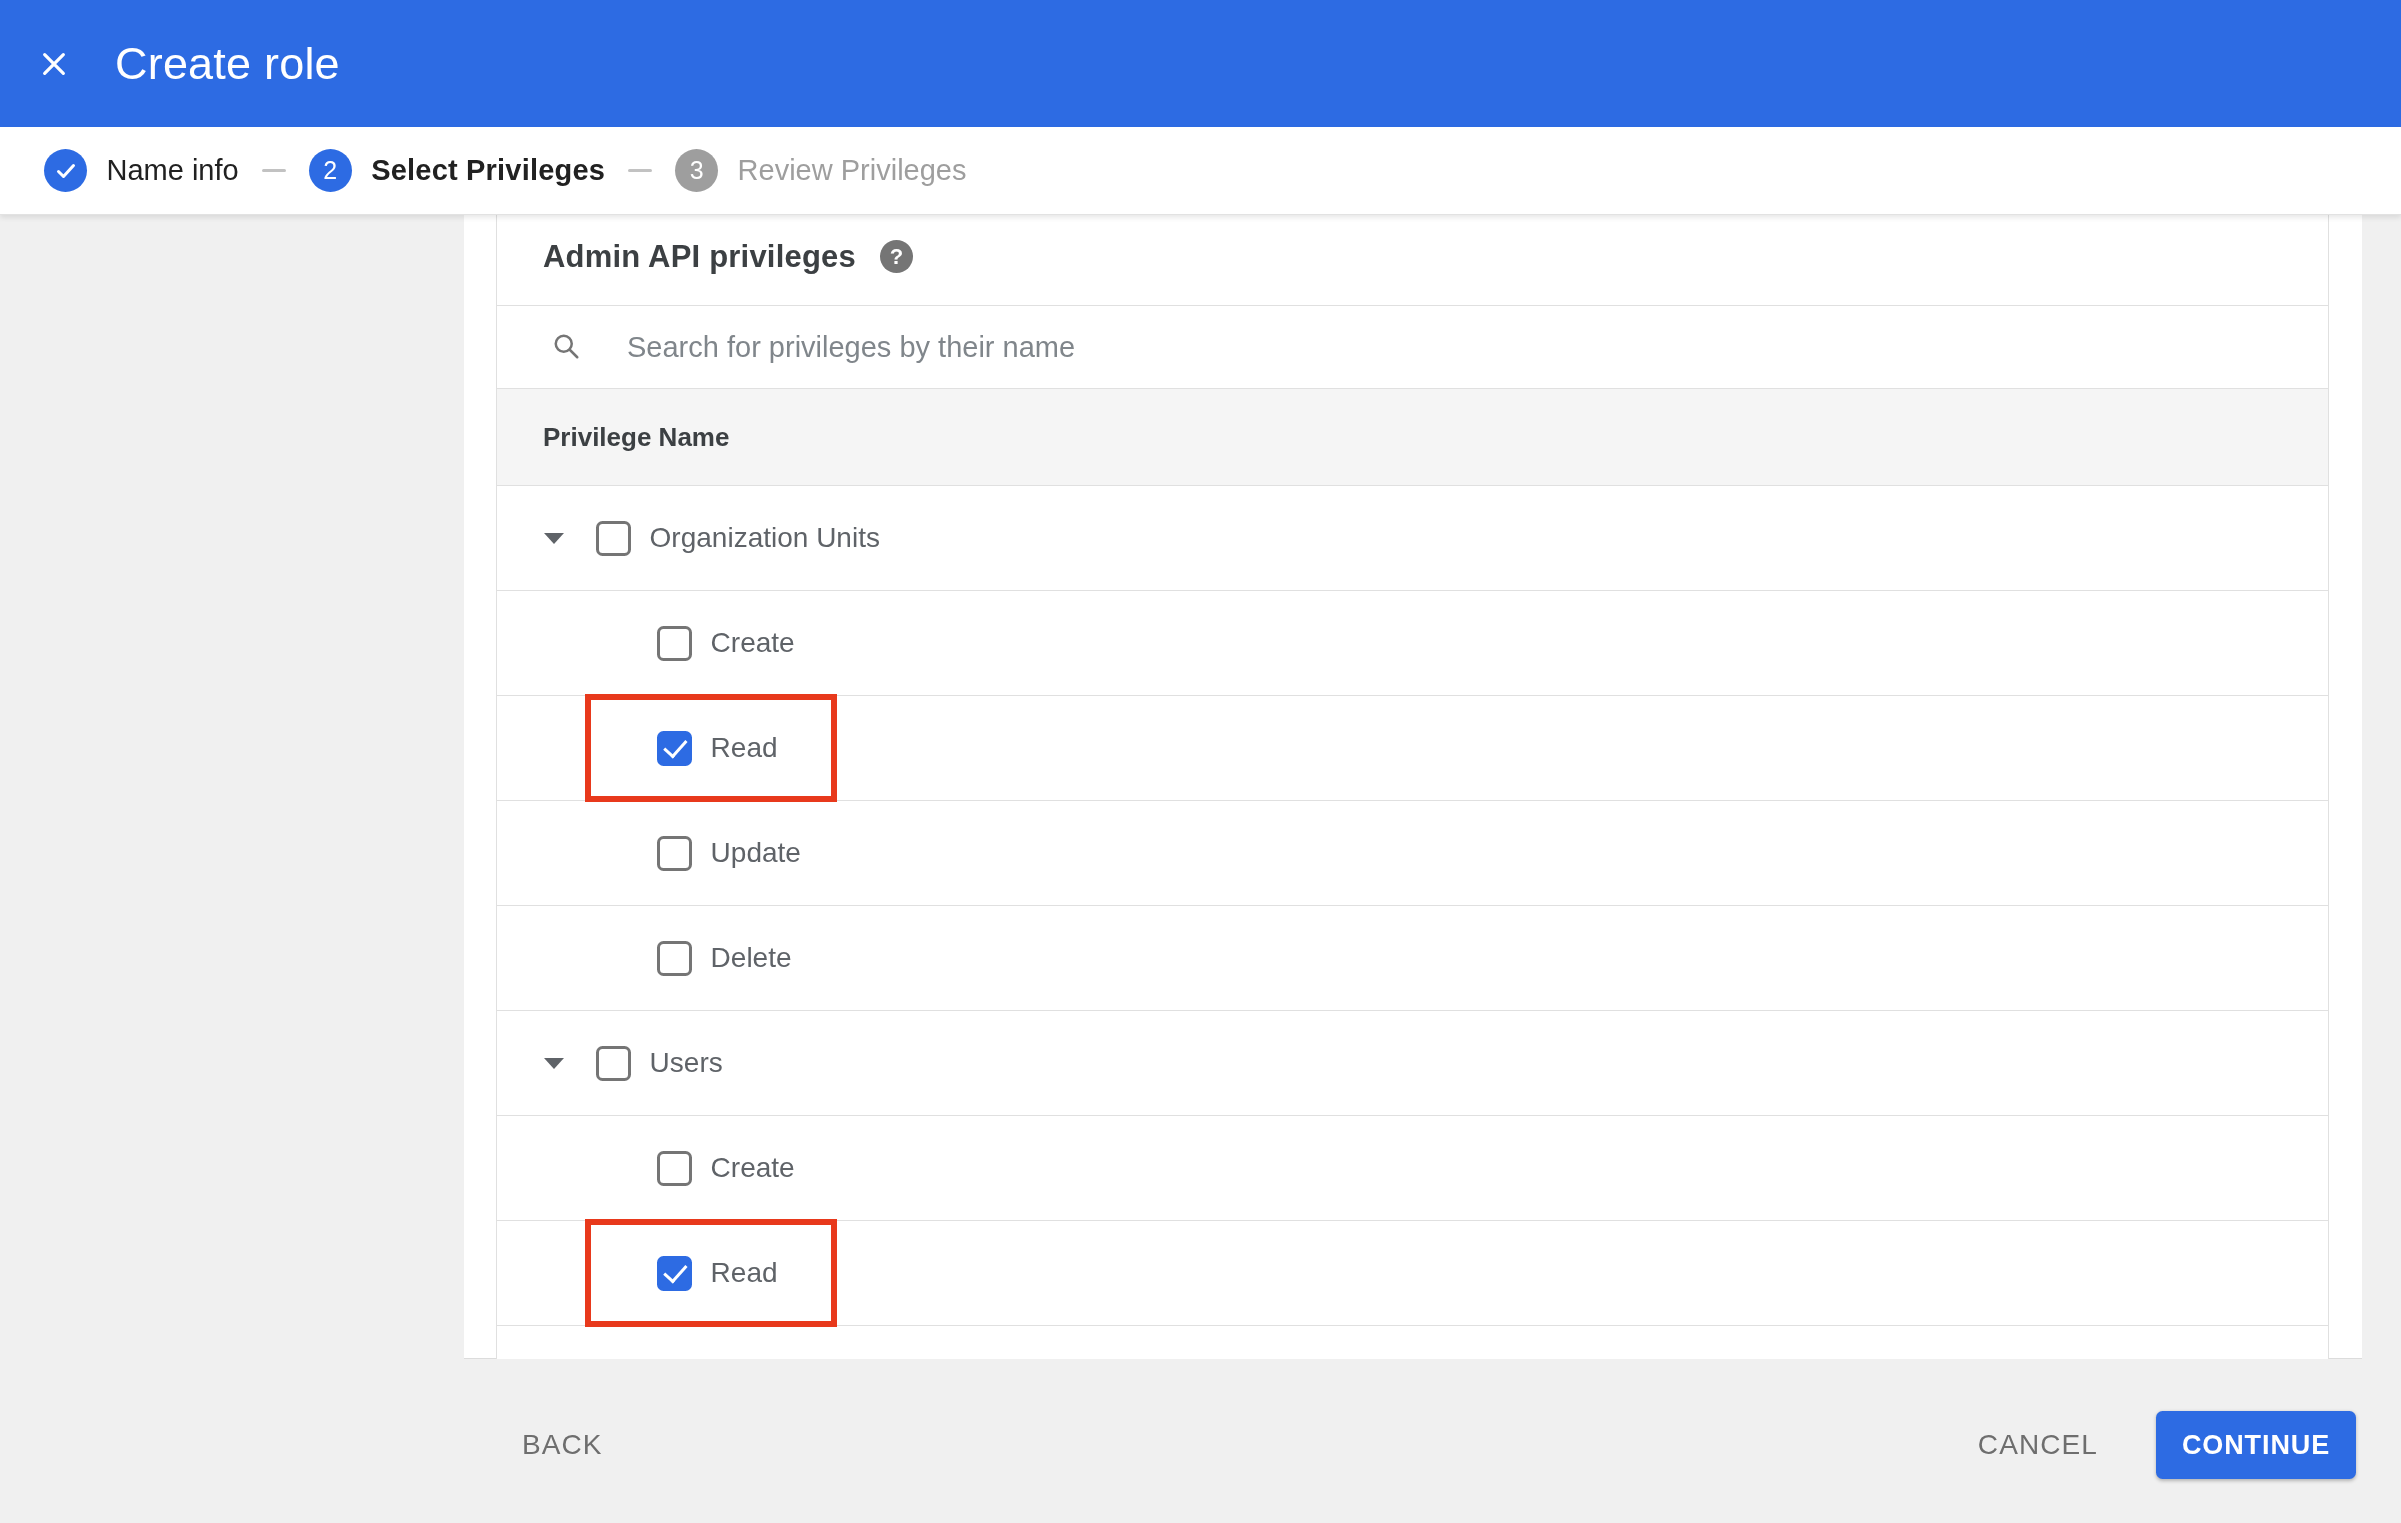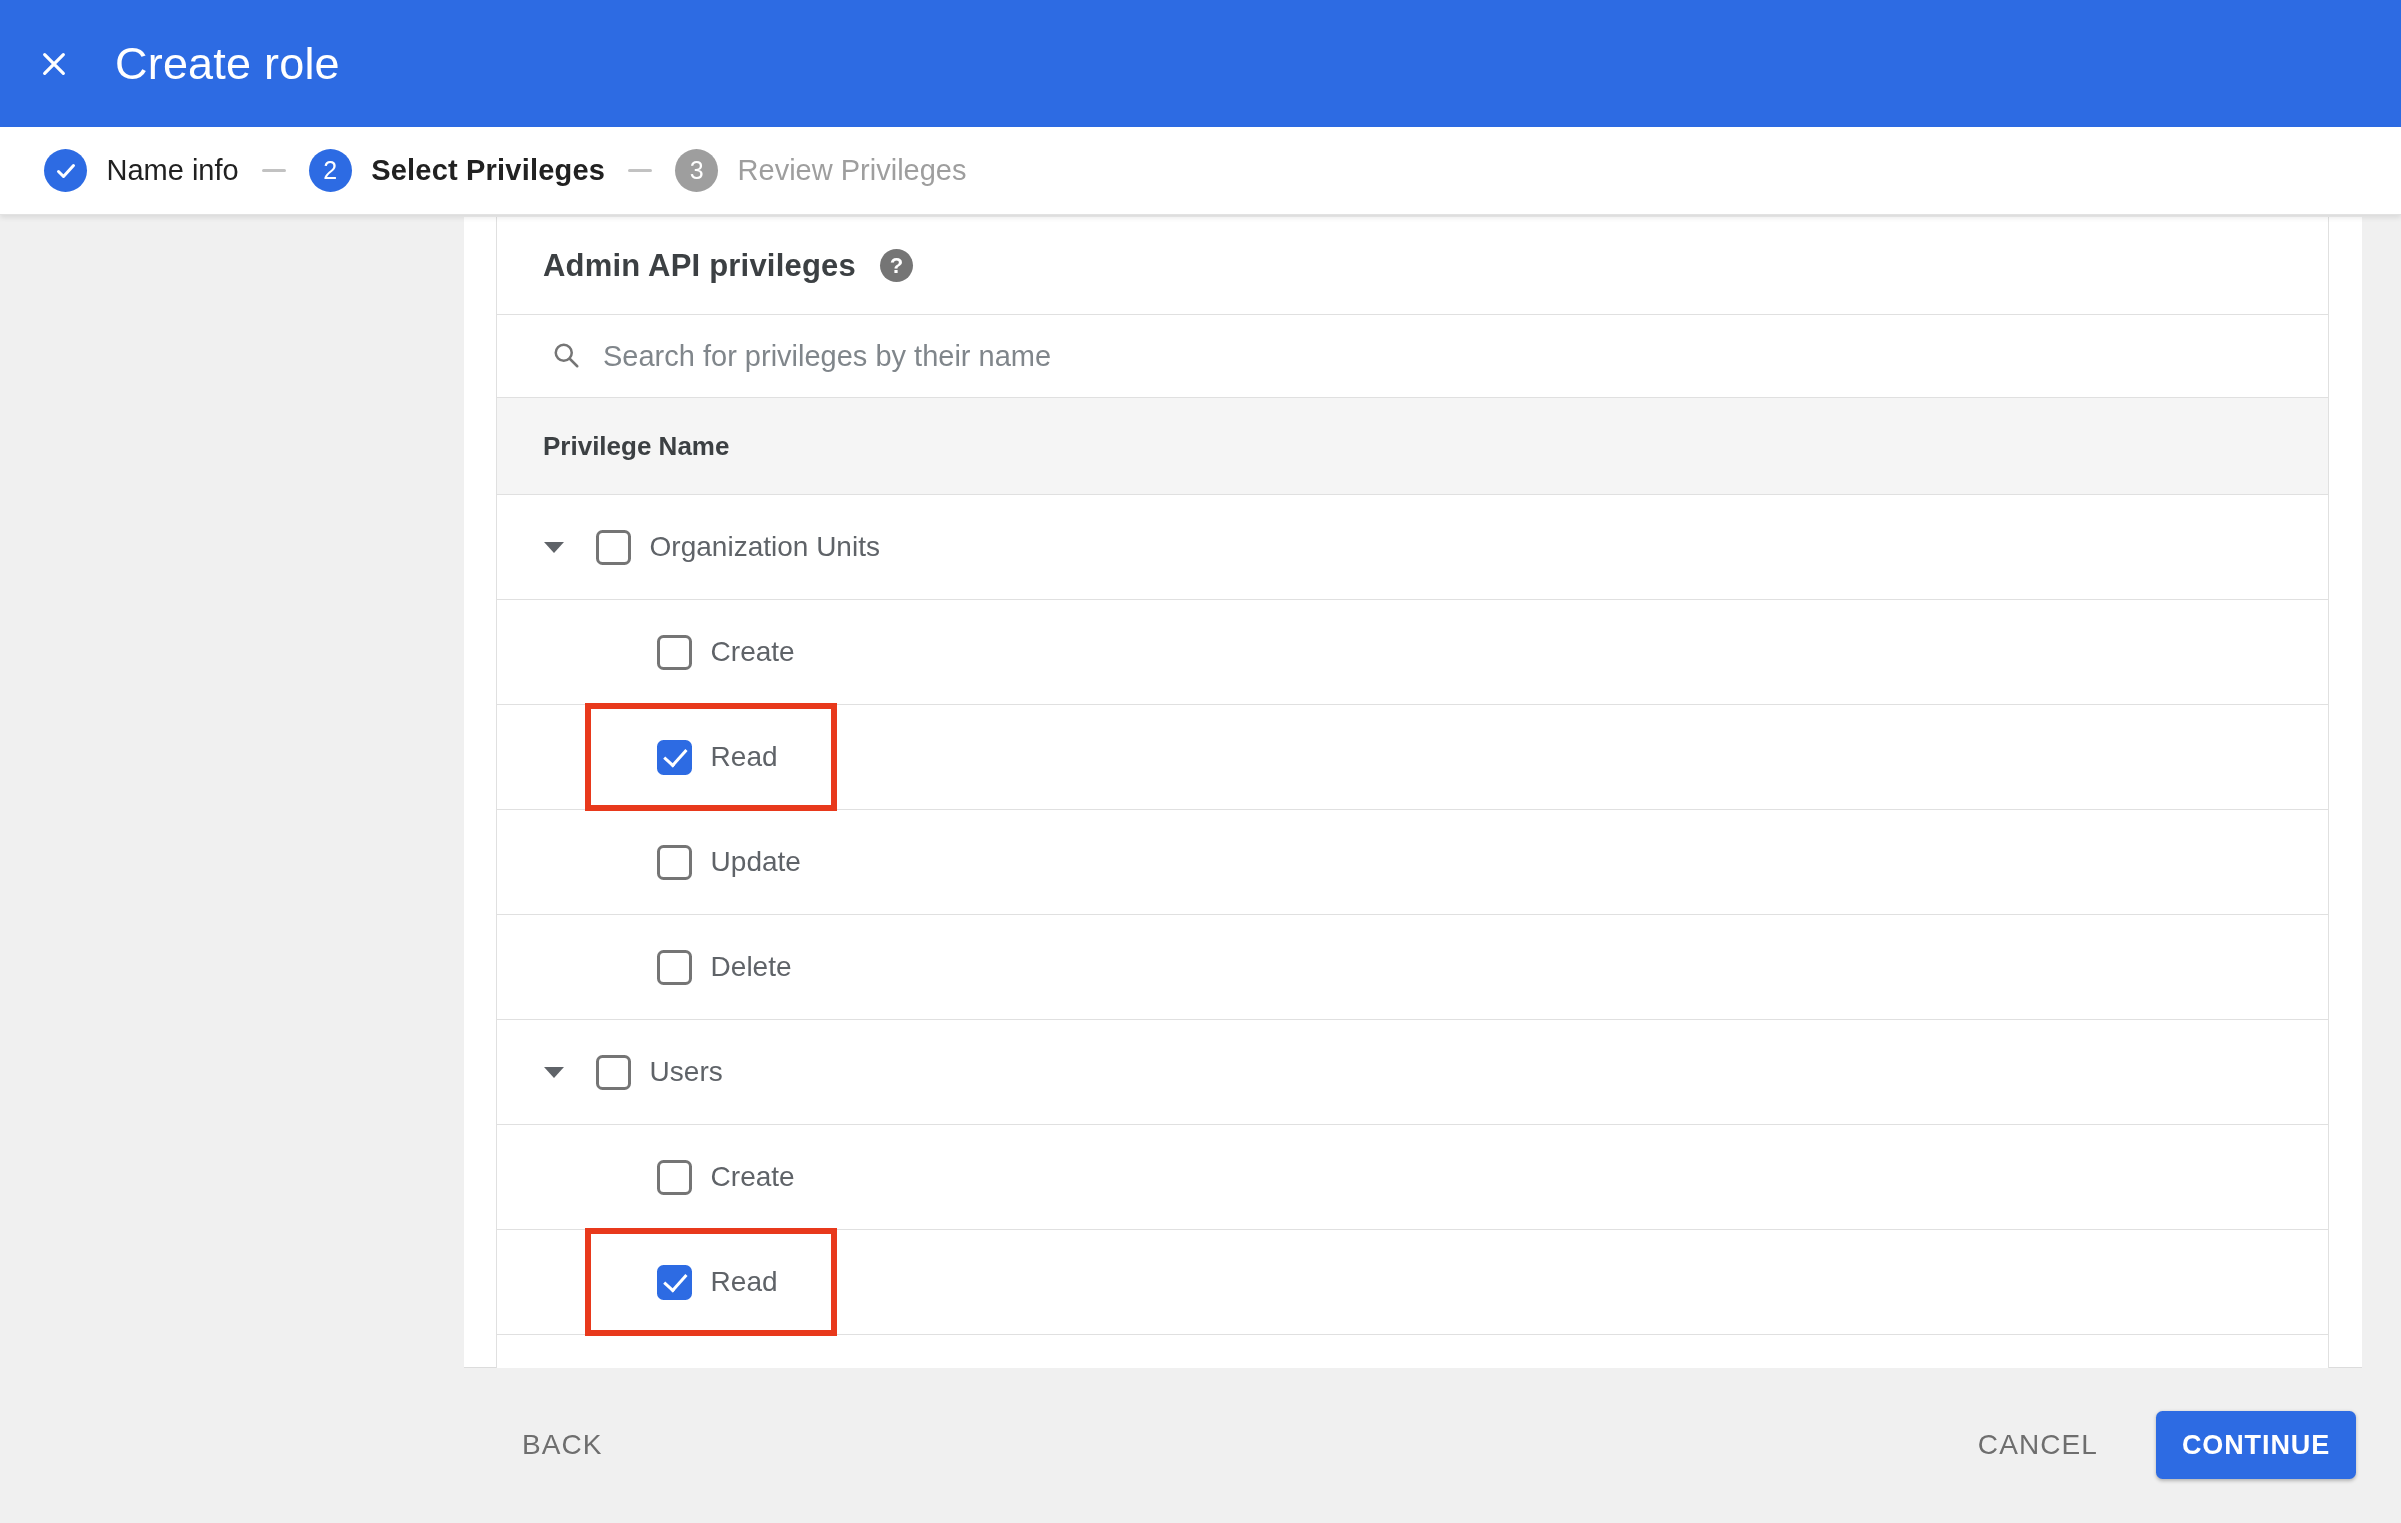--- a/index.html
+++ b/index.html
@@ -40,21 +40,21 @@
   }
   .circle.blue { background:#2d6be3; }
   .circle.gray { background:#9e9e9e; }
   .slabel { margin-left:19.5px; font-size:29px; color:#212121; white-space:nowrap; }
   .slabel.current { font-weight:700; letter-spacing:0.2px; }
   .slabel.upcoming { color:#9e9e9e; }
   .dash { width:24px; height:2.8px; background:#c2c2c2; border-radius:1.9px; margin:0 23px; flex:0 0 auto; }
 
   
   .card {
-    position:absolute; left:464px; top:217px; width:1898px; height:1151px;
+    position:absolute; left:464px; top:208px; width:1898px; height:1151px;
     background:#ffffff; border-bottom:0.9px solid #dcdcdc;
   }
   .inner {
     position:absolute; left:32px; top:0; width:1833px; height:1151px;
     border-left:0.9px solid #e0e0e0; border-right:0.9px solid #e0e0e0;
   }
   .panel-title-row {
     height:98px; border-bottom:0.9px solid #e0e0e0;
     display:flex; align-items:center; padding-left:46px;
   }
@@ -65,21 +65,21 @@
     width:33px; height:33px; margin-left:24px; border-radius:50%;
     background:#757575; color:#ffffff; font-size:22px; font-weight:700;
     display:flex; align-items:center; justify-content:center; cursor:pointer;
   }
   .search-row {
     height:83px; border-bottom:0.9px solid #e0e0e0;
     display:flex; align-items:center; padding-left:54px;
   }
   .search-row svg { flex:0 0 auto; }
   .search-input {
-    border:none; outline:none; margin-left:20px; width:1392px;
+    border:none; outline:none; margin-left:44px; width:1392px;
     font-family:"Liberation Sans", sans-serif;
     font-size:29px; color:#5f6368; background:transparent;
   }
   .search-input::placeholder { color:#80868b; opacity:1; }
   .colhead {
     height:97px; background:#f5f5f5; border-bottom:0.9px solid #e0e0e0;
     display:flex; align-items:center; padding-left:46px;
     font-size:26px; font-weight:700; color:#3c4043;
   }
 

